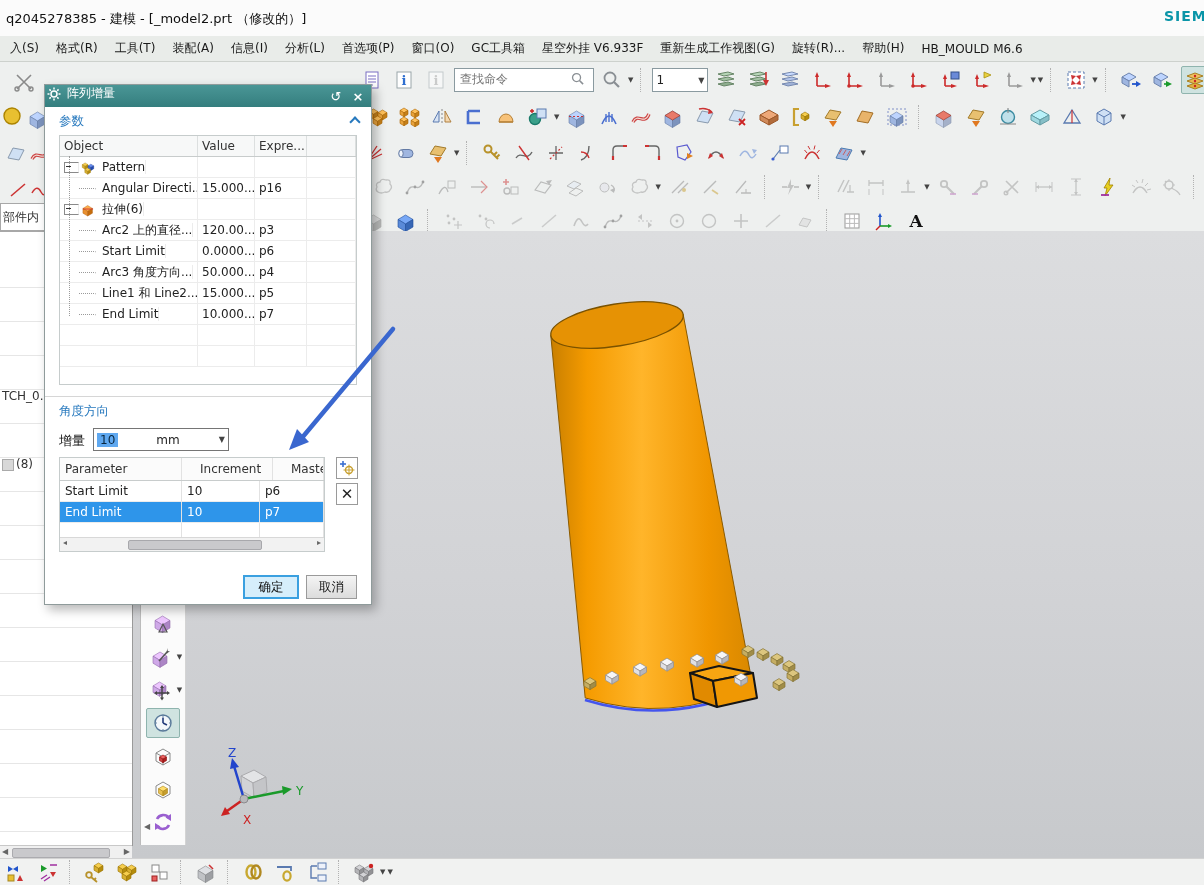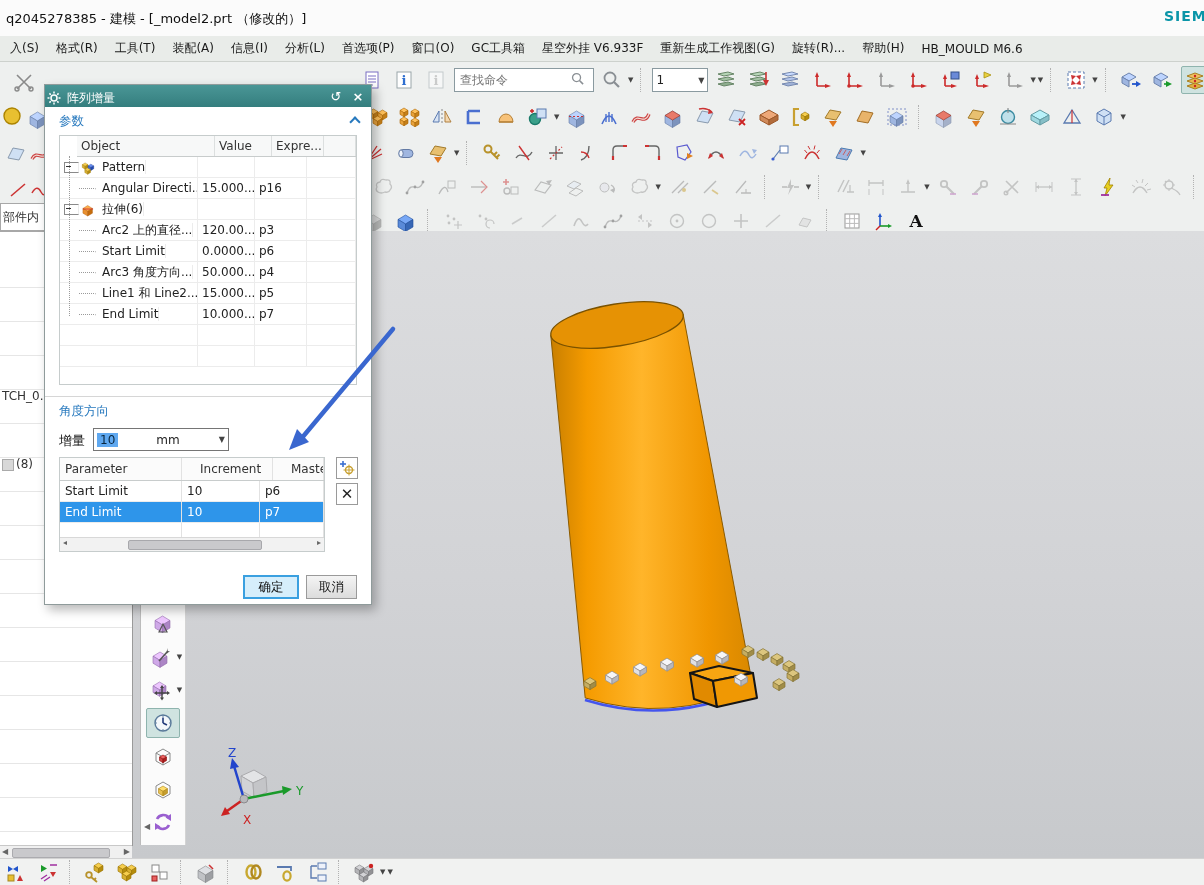--- a/index.html
+++ b/index.html
@@ -15,21 +15,21 @@
     display:flex;align-items:center;gap:17px;padding-left:10px;box-sizing:border-box;}
   .menu-item{font-size:12px;color:#1a1a1a;white-space:nowrap;}
   
   .toolzone{left:0;top:62px;width:1204px;height:169px;background:#eef0ef;border-bottom:1px solid #c6c8c6;}
   .trow{position:absolute;display:flex;align-items:center;gap:4px;height:34px;}
   .ic{width:26px;height:26px;display:flex;align-items:center;justify-content:center;border:1px solid transparent;border-radius:2px;flex:0 0 auto;}
   .ic.sel{background:#cfe3e0;border-color:#8fb4ae;}
   .ddc{font-size:7px;color:#444;margin:0 0 0 -2px;flex:0 0 auto;}
   .sep{width:4px;height:24px;border-left:1px dotted #b2b2b2;margin:0 3px;flex:0 0 auto;}
   .searchbox{width:132px;height:22px;background:#fff;border:1px solid #8a9aa0;display:flex;align-items:center;padding:0 3px;flex:0 0 auto;}
-  .searchbox input{border:none;outline:none;width:108px;font-size:12px;font-family:Liberation Serif, serif;color:#4c1d95;background:transparent;}
+  .searchbox input{border:none;outline:none;width:108px;font-size:12px;font-family:Liberation Mono, monospace;color:#4c1d95;background:transparent;}
   .combo{width:48px;height:22px;background:#fff;border:1px solid #8a9aa0;display:flex;align-items:center;justify-content:space-between;padding:0 3px;flex:0 0 auto;}
   .combo .car{font-size:8px;color:#444;}
   
   .leftpanel{left:0;top:231px;width:132px;height:614px;background:#fff;border-right:1px solid #9a9a9a;border-top:1px solid #a8a8a8;z-index:5;}
   .lp-line{position:absolute;left:0;width:100%;height:0;border-top:1px solid #e6e6e6;}
   .lp-item{position:absolute;left:2px;font-size:12px;color:#333;white-space:nowrap;}
   .lp-frag{position:absolute;width:10px;height:10px;background:#d8d8d8;border:1px solid #aaa;}
   .partbox{left:0;top:203px;width:132px;height:28px;background:#fff;border:1px solid #a8a8a8;box-sizing:border-box;display:flex;align-items:center;padding-left:2px;z-index:7;font-size:12px;color:#333;}
   .lpscroll{left:0;top:845px;width:132px;height:13px;background:#f0f0f0;border-top:1px solid #c8c8c8;z-index:6;}
   .lpscroll .thumb{position:absolute;left:12px;top:2px;width:96px;height:8px;background:#c9c9cc;border:1px solid #ababaf;border-radius:2px;}
@@ -39,31 +39,31 @@
   .strip{left:140px;top:231px;width:46px;height:614px;background:#fbfbfb;border-left:1px solid #bcbcbc;border-right:1px solid #d4d4d4;z-index:4;display:flex;flex-direction:column;align-items:center;padding-top:378px;box-sizing:border-box;gap:3px;}
   .strip .ic{width:32px;height:28px;}
   .strip .row{display:flex;align-items:center;}
   .strip .ddc{margin-left:-1px;}
   #scene{position:absolute;left:0;top:0;z-index:3;pointer-events:none;}
   #annot{position:absolute;left:0;top:0;z-index:12;pointer-events:none;}
   
   .bottombar{left:0;top:858px;width:1204px;height:27px;background:#f1f2f1;border-top:1px solid #d2d2d2;display:flex;align-items:center;gap:4px;padding-left:2px;box-sizing:border-box;z-index:8;}
   
   .dialog{left:44px;top:84px;width:326px;height:519px;background:#fff;border:1px solid #8f9b9b;box-shadow:4px 5px 10px rgba(0,0,0,.28);z-index:10;}
-  .dlg-header{position:absolute;left:0;top:0;width:100%;height:22px;background:linear-gradient(#4a9696,#347e7e);display:flex;align-items:flex-end;color:#fff;font-size:12px;}
+  .dlg-header{position:absolute;left:0;top:0;width:100%;height:22px;background:linear-gradient(#4a9696,#347e7e);display:flex;align-items:flex-start;color:#fff;font-size:12px;}
   .dlg-title{margin-left:4px;}
   .dlg-hbtn{width:18px;height:18px;display:flex;align-items:center;justify-content:center;color:#fff;font-size:13px;}
   .dlg-reset{position:absolute;right:26px;top:2px;}
   .dlg-close{position:absolute;right:4px;top:2px;font-weight:bold;}
   .sect-label{position:absolute;left:14px;color:#2779be;font-size:12.5px;}
   .chev{position:absolute;right:12px;width:8px;height:8px;}
   .chev:before{content:"";position:absolute;left:0;top:2px;width:6px;height:6px;border-left:2px solid #2779be;border-top:2px solid #2779be;transform:rotate(45deg);}
   .ptable{position:absolute;left:14px;top:50px;width:298px;height:250px;border:1px solid #c6cccc;box-sizing:border-box;background:#fff;}
   .pt-head,.pt-row{display:grid;grid-template-columns:138px 57px 52px 1fr;height:20px;line-height:20px;font-size:12px;}
-  .pt-head{background:#f7f8f8;border-bottom:1px solid #c8cccc;color:#333;margin-left:17px;}
+  .pt-head{background:#f7f8f8;border-bottom:1px solid #c8cccc;color:#333;}
   .pt-head span{padding-left:4px;border-right:1px solid #dcdfdf;overflow:hidden;white-space:nowrap;}
   .pt-row span{padding-left:4px;border-right:1px solid #ececec;overflow:hidden;white-space:nowrap;}
   .pt-row{border-bottom:1px solid #ececec;color:#222;}
   .treeguide{position:absolute;left:9px;top:20px;height:160px;border-left:1px dotted #9a9a9a;}
   .minusbox{display:inline-block;width:9px;height:9px;border:1px solid #8a8a8a;background:#fff;position:relative;vertical-align:middle;margin-right:2px;}
   .minusbox:before{content:"";position:absolute;left:1px;top:3px;width:5px;height:1px;background:#333;}
   .hdot{display:inline-block;width:12px;height:1px;border-top:1px dotted #9a9a9a;vertical-align:middle;margin-right:2px;}
   .rowicon{display:inline-block;vertical-align:middle;margin-right:3px;}
   .dlg-sep{position:absolute;left:0;top:311px;width:100%;border-top:1px solid #d6d6d6;}
   .inc-label{position:absolute;left:14px;top:347px;font-size:13px;color:#111;}

